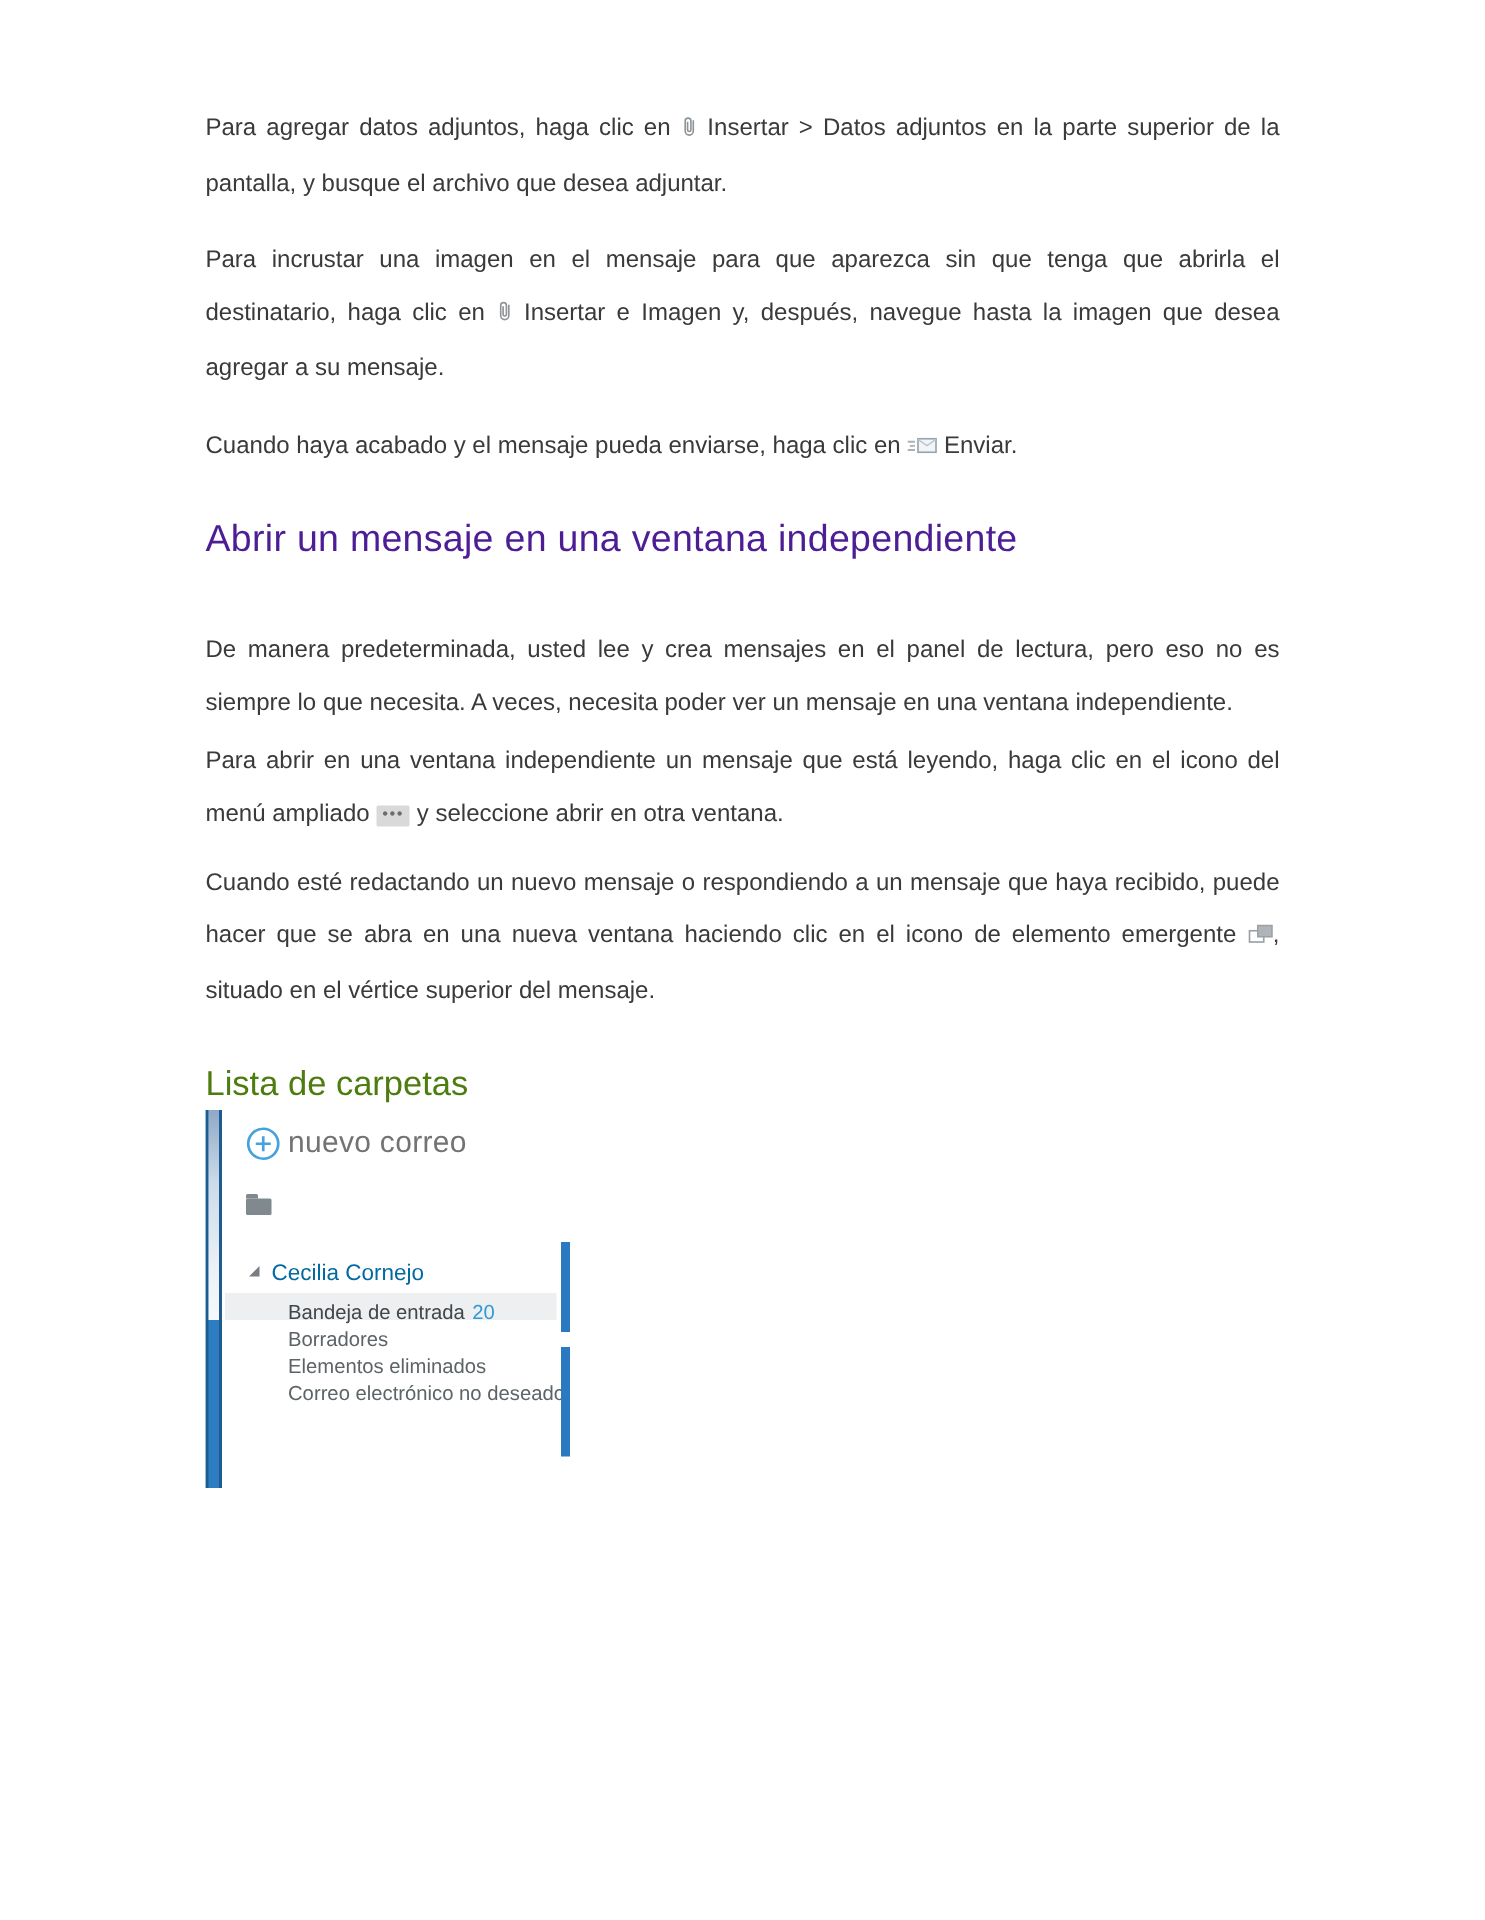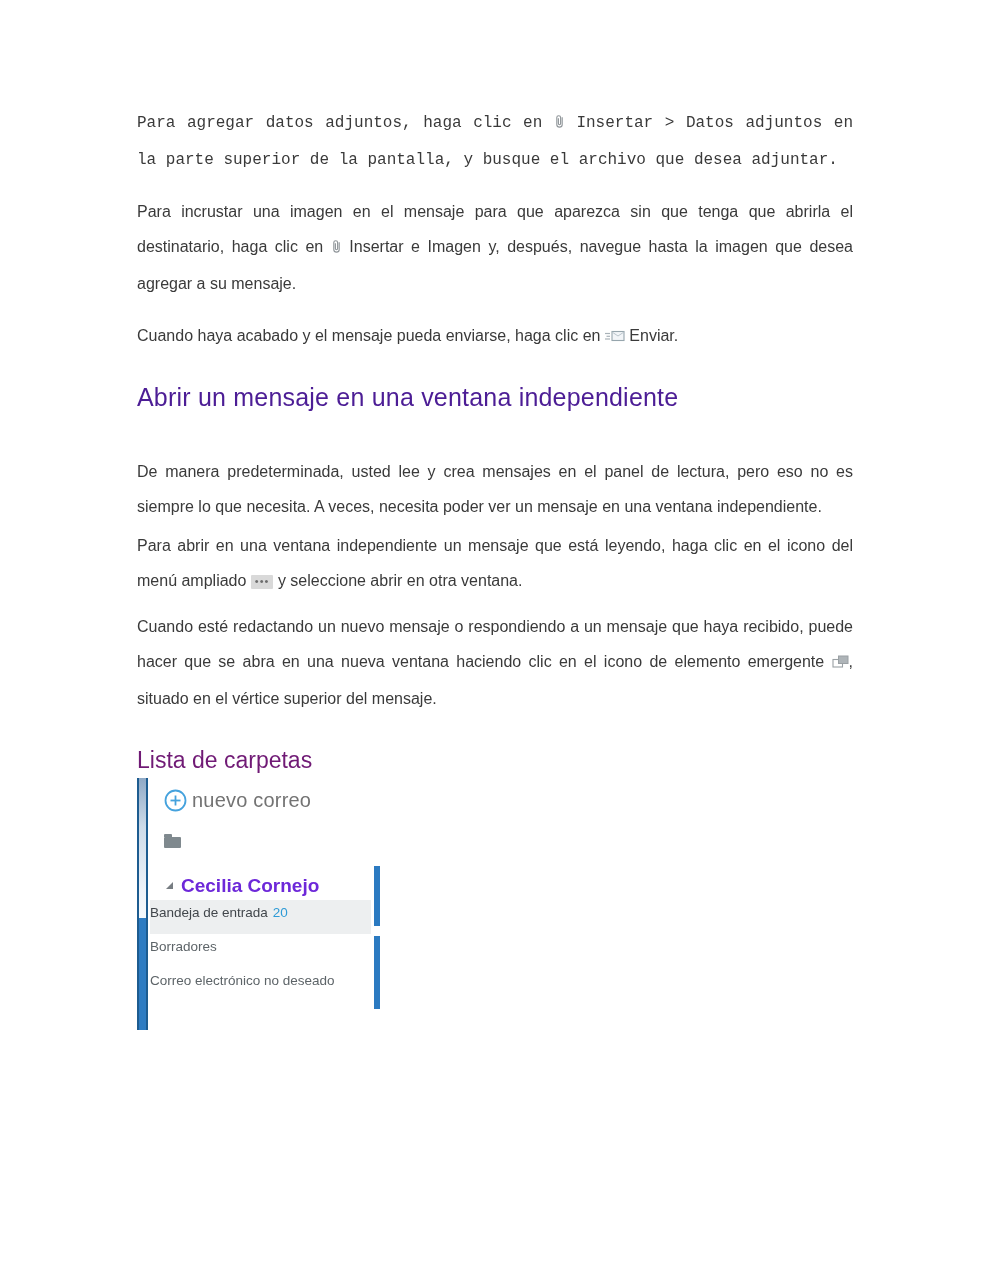--- a/index.html
+++ b/index.html
@@ -10,32 +10,32 @@
     overflow:hidden;
   }
   .content{padding:0 137px;}
   p.doc{
     font-size:16px;
     line-height:35px;
     text-align:justify;
     margin:0;
     color:#3a3a3a;
   }
-  .m-p1{padding-top:106px;font-family:Liberation Mono, monospace;}
+  .m-p1{padding-top:68px;}
   .m-p2{margin-top:16px !important;}
   .m-p3{margin-top:17px !important;}
   h1.doc{
     font-size:25px;font-weight:400;color:#4c1d95;
     margin:25px 0 0 0;line-height:34px;letter-spacing:.2px;
   }
   .m-p4{margin-top:40px !important;}
   .m-p5{margin-top:11px !important;}
   .m-p6{margin-top:4px !important;}
   h2.doc{
-    font-size:23px;font-weight:400;color:#701a75;
+    font-size:23px;font-weight:400;color:#4d7c0f;
     margin:28px 0 0 0;line-height:32px;
   }
   .m-p7{margin-top:28px !important;}
 
   .inline-icon{display:inline-block;vertical-align:-2px;}
   .ellipsis-chip{
     display:inline-block;vertical-align:1px;
     background:#d9d9d9;color:#6d6d6d;
     font-size:11px;letter-spacing:1px;line-height:13px;
     padding:0 4px;height:14px;border-radius:1px;
@@ -68,31 +68,32 @@
     position:absolute;left:27px;top:59px;
     width:17px;height:11px;background:#7f898e;border-radius:1px;
   }
   .ss-foldericon::before{
     content:"";position:absolute;top:-3px;left:0;
     width:8px;height:3px;background:#7f898e;border-radius:1px 1px 0 0;
   }
   .ss-account{
     position:absolute;left:29px;top:95px;height:26px;
     display:flex;align-items:center;gap:8px;
-    font-size:19px;color:#6d28d9;font-weight:bold;
+    font-size:15px;color:#0369a1;
   }
   .ss-triangle{
     width:0;height:0;
     border-left:7px solid transparent;
     border-bottom:7px solid #777d82;
     margin-top:-2px;
   }
   .ss-rows{position:absolute;left:13px;top:122px;width:221px;}
   .ss-row{
-    height:34px;line-height:26px;
+    height:18px;line-height:26px;
+    padding-left:42px;
     font-size:13.5px;color:#5d6468;
     white-space:nowrap;
   }
   .ss-row.selected{background:#edeff0;color:#41464b;}
   .ss-count{color:#2e9bd6;margin-left:5px;}
   .ss-scroll{position:absolute;left:237px;width:6px;background:#2b7ac1;}
   .ss-scroll.seg1{top:88px;height:60px;}
   .ss-scroll.seg2{top:158px;height:73px;}
 </style>
 </head>
@@ -156,20 +157,21 @@
     <div class="ss-foldericon"></div>
 
     <div class="ss-account">
       <span class="ss-triangle"></span>
       <span>Cecilia Cornejo</span>
     </div>
 
     <div class="ss-rows">
       <div class="ss-row selected"><span>Bandeja de entrada</span><span class="ss-count">20</span></div>
       <div class="ss-row"><span>Borradores</span></div>
+      <div class="ss-row"><span>Elementos eliminados</span></div>
       <div class="ss-row"><span>Correo electrónico no deseado</span></div>
     </div>
 
     <div class="ss-scroll seg1"></div>
     <div class="ss-scroll seg2"></div>
   </div>
 
 </div>
 
 </body></html>

